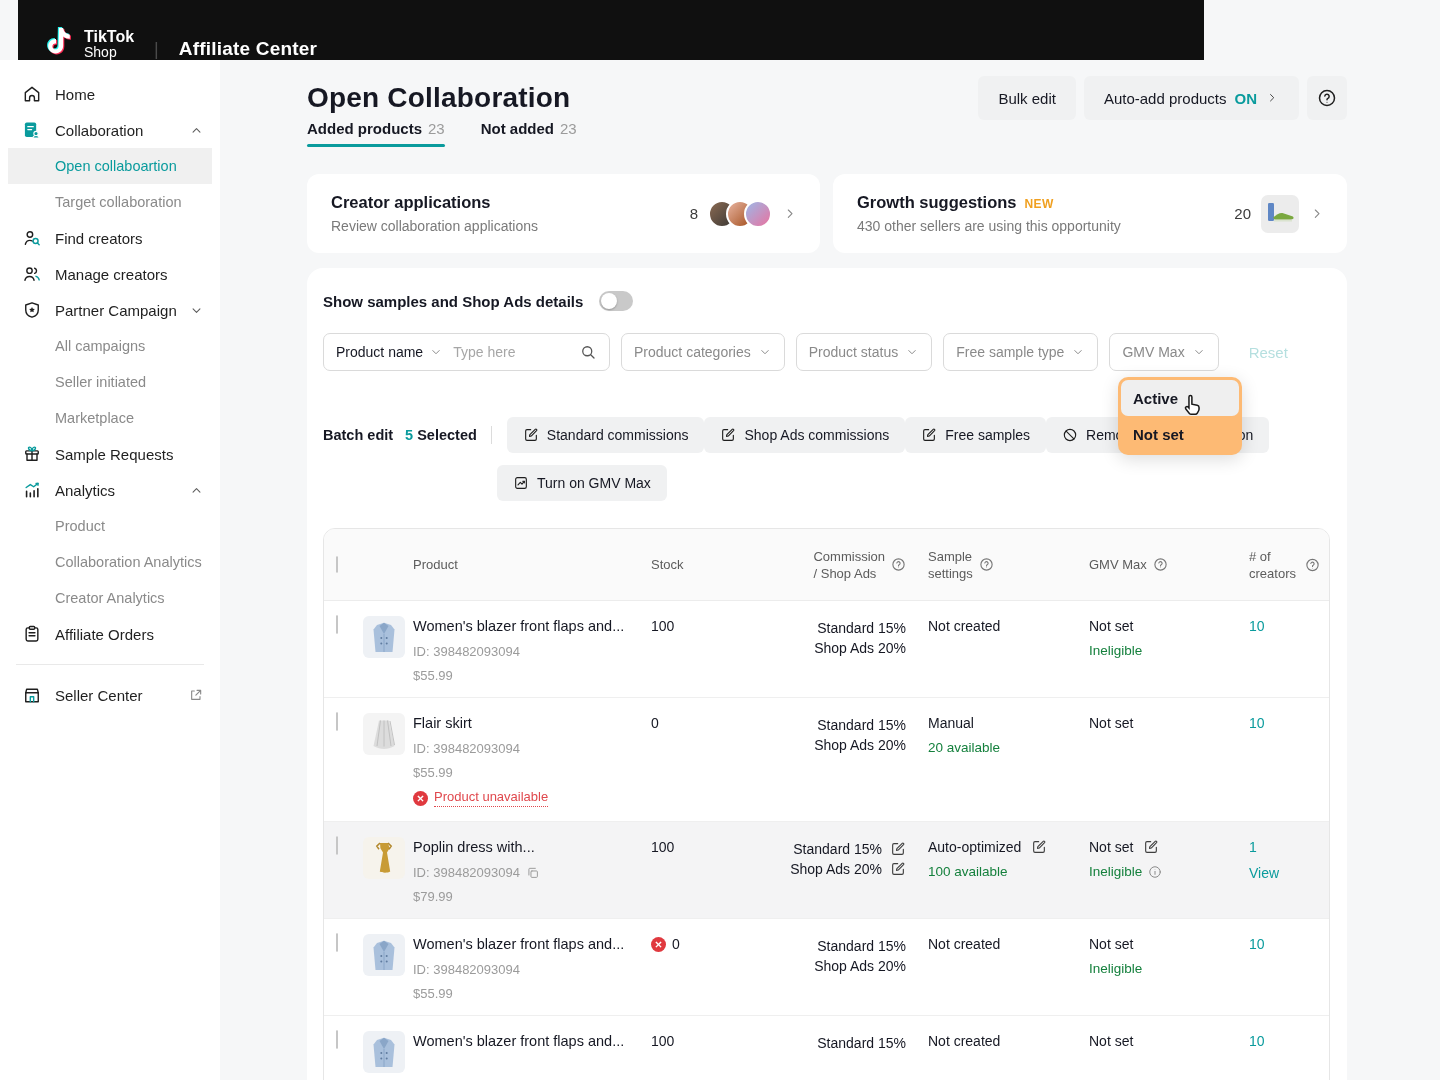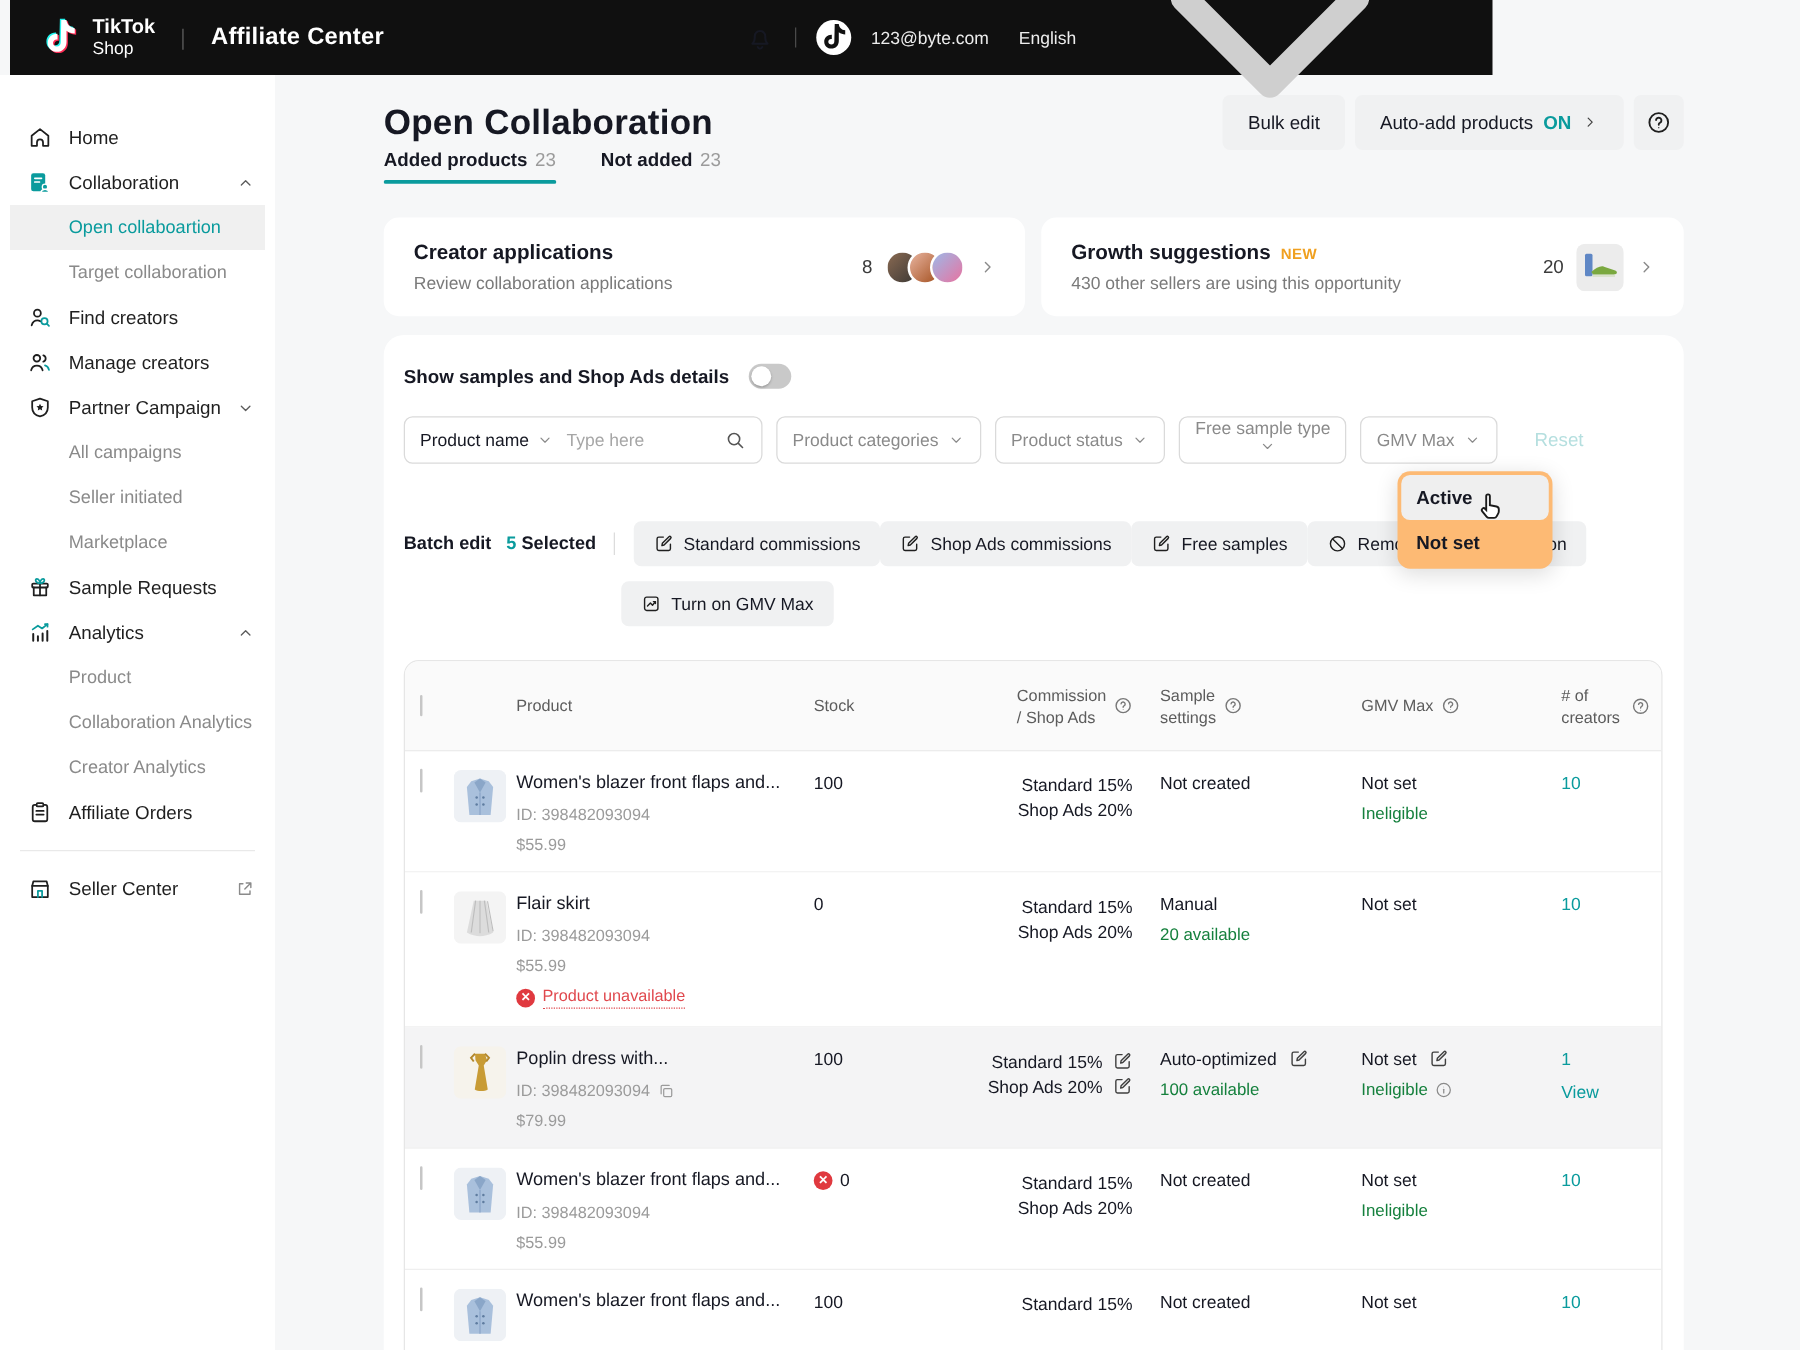--- a/index.html
+++ b/index.html
@@ -1,38 +1,38 @@
 <!DOCTYPE html>
 <html><head>
 <meta charset="utf-8">
 <style>
   *{box-sizing:border-box;margin:0;padding:0}
   html,body{width:1440px;height:1080px;overflow:hidden}
   body{font-family:"Liberation Sans",sans-serif;background:#f6f7f8;color:#161823;position:relative}
 
   
-  .topbar{position:absolute;top:0;left:8px;width:1186px;height:60px;background:#101010;display:flex;align-items:center;padding:0 28px 0 22px;z-index:60}
+  .topbar{position:absolute;top:0;left:18px;width:1186px;height:60px;background:#101010;display:flex;align-items:flex-end;padding:0 28px 0 22px;z-index:60}
   .logo-note{position:relative;width:36px;height:36px;flex:0 0 auto}
   .logo-note svg{position:absolute;left:0;top:0;width:36px;height:36px}
   .brand-text{color:#fff;margin-left:8px;line-height:1.05}
   .brand-text .l1{font-size:16px;font-weight:800}
   .brand-text .l2{font-size:14px;font-weight:400}
   .topbar-divider{color:#4a4a4a;margin:0 20px;font-size:18px}
   .app-title{color:#fff;font-size:19px;font-weight:600;letter-spacing:.2px}
   .topbar-right{margin-left:auto;display:flex;align-items:center;gap:16px}
   .bell{width:24px;height:24px;cursor:pointer}
   .tb-sep{width:1px;height:16px;background:#4a4a4a}
   .avatar{width:28px;height:28px;border-radius:50%;background:#fff;display:flex;align-items:center;justify-content:center}
   .avatar svg{width:16px;height:16px}
   .email{color:#ededed;font-size:14px}
   .lang{display:flex;align-items:center;gap:5px;color:#ededed;font-size:14px;cursor:pointer;margin-left:8px}
   .lang svg{width:14px;height:14px;color:#cfcfcf}
 
   
-  .sidebar{position:absolute;top:60px;left:0;bottom:0;width:220px;background:#fff;padding-top:32px;z-index:40}
+  .sidebar{position:absolute;top:60px;left:0;bottom:0;width:220px;background:#fff;padding-top:16px;z-index:40}
   .sb-item,.sb-group{display:flex;align-items:center;height:36px;padding:0 16px 0 22px;font-size:15px;color:#1f1f1f;cursor:pointer}
   .sb-item .ic,.sb-group .ic{width:20px;height:20px;margin-right:13px;flex:0 0 auto}
   .sb-item .ic svg,.sb-group .ic svg{width:20px;height:20px;display:block}
   .sb-chev{margin-left:auto;width:15px;height:15px;color:#5c5c5c}
   .sb-sub{display:flex;align-items:center;height:36px;margin:0 8px;padding-left:47px;font-size:14.5px;color:#8a8a8a;border-radius:0;cursor:pointer}
   .sb-sub.selected{background:#f0f0f0;color:#0a9b9d}
   .sb-divider{height:1px;background:#e9e9e9;margin:12px 16px}
   .sb-ext{margin-left:auto;width:16px;height:16px;color:#8a8a8a}
 
   
@@ -439,21 +439,21 @@
             </span>
           </div>
           <div class="chip" style="margin-left: 11px;">
             <span>Product status</span>
             <span class="chev">
               <svg viewBox="0 0 24 24" fill="none" stroke="currentColor" stroke-width="1.7" stroke-linecap="round" stroke-linejoin="round" style="width:100%;height:100%;display:block">
                 <path d="M6.5 9.5 12 15l5.5-5.5"></path>
               </svg>
             </span>
           </div>
-          <div class="chip" style="margin-left: 11px; flex-direction: column;">
+          <div class="chip" style="margin-left: 11px;">
             <span>Free sample type</span>
             <span class="chev">
               <svg viewBox="0 0 24 24" fill="none" stroke="currentColor" stroke-width="1.7" stroke-linecap="round" stroke-linejoin="round" style="width:100%;height:100%;display:block">
                 <path d="M6.5 9.5 12 15l5.5-5.5"></path>
               </svg>
             </span>
           </div>
           <div class="chip" style="margin-left: 11px;">
             <span>GMV Max</span>
             <span class="chev">

